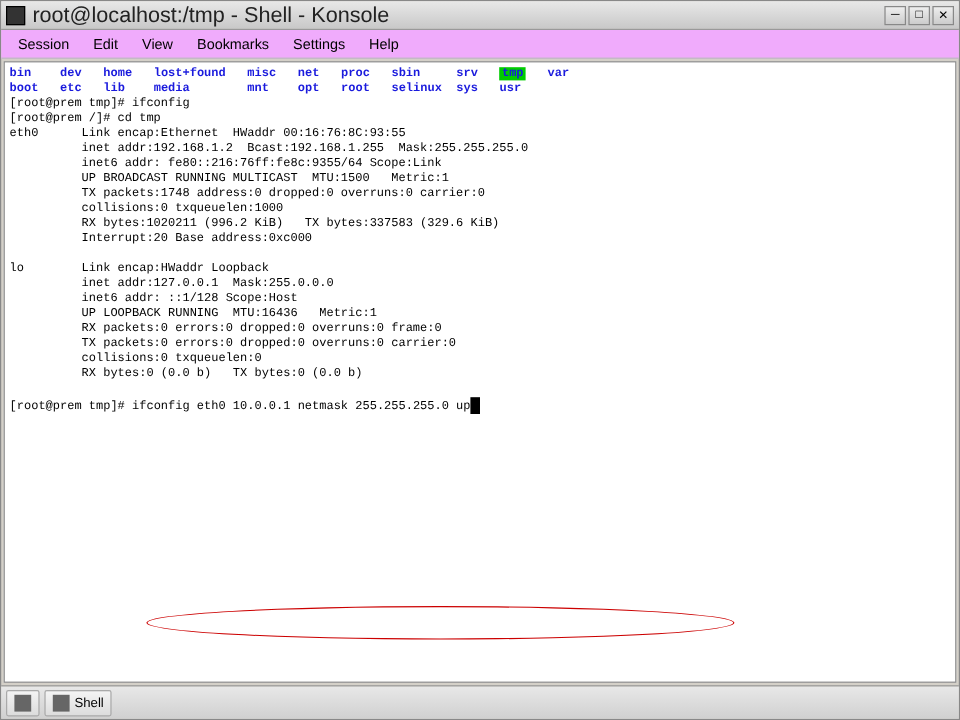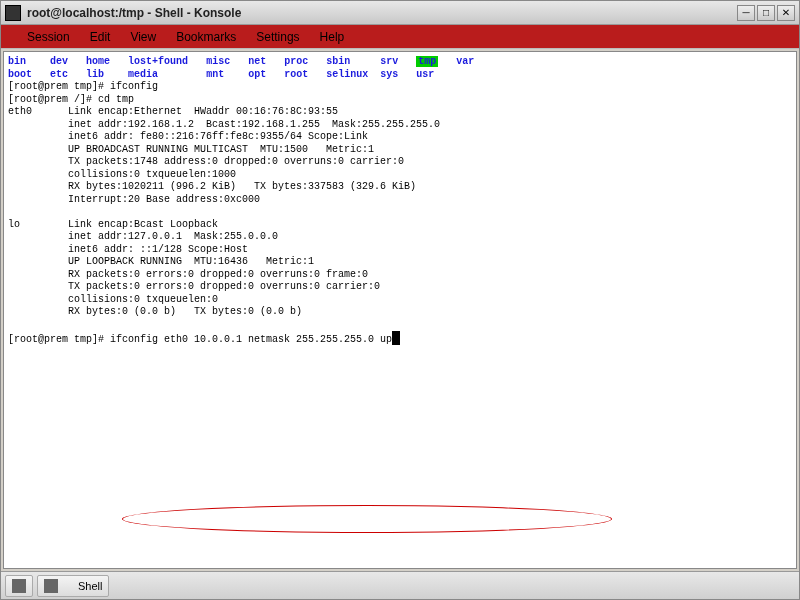--- a/index.html
+++ b/index.html
@@ -27,45 +27,45 @@
     }
     .titlebar-icon {
       width: 16px;
       height: 16px;
       background: #333;
       border: 1px solid #000;
       margin-right: 6px;
     }
     .titlebar-text {
       flex: 1;
-      font-size: 12px;
+      font-size: 18px;
       color: #222;
-      font-weight: bold;
+      font-weight: normal;
     }
     .titlebar-buttons {
       display: flex;
       gap: 2px;
     }
     .titlebar-btn {
       width: 18px;
       height: 16px;
       background: linear-gradient(to bottom, #eee, #ccc);
       border: 1px solid #888;
       font-size: 10px;
       display: flex;
       align-items: center;
       justify-content: center;
       cursor: pointer;
     }
     .menubar {
-      background: #b91c1c;
+      background: #f0abfc;
       height: 24px;
       display: flex;
       align-items: center;
-      padding: 0 16px;
+      padding: 0 4px;
       border-bottom: 1px solid #bbb;
       font-size: 12px;
     }
     .menu-item {
       padding: 3px 10px;
       cursor: pointer;
     }
     .terminal {
       flex: 1;
       background: #fff;
@@ -119,21 +119,21 @@
     }
     .taskbar-btn {
       height: 22px;
       padding: 0 6px;
       background: linear-gradient(to bottom, #f4f4f4, #dcdcdc);
       border: 1px solid #aaa;
       border-radius: 2px;
       font-size: 11px;
       display: flex;
       align-items: center;
-      gap: 20px;
+      gap: 4px;
       cursor: pointer;
     }
     .taskbar-icon {
       width: 14px;
       height: 14px;
       background: #666;
       display: inline-block;
     }
   </style>
 </head>
@@ -167,21 +167,21 @@
       <div class="term-line">[root@prem /]# cd tmp</div>
       <div class="term-line">eth0      Link encap:Ethernet  HWaddr 00:16:76:8C:93:55</div>
       <div class="term-line">          inet addr:192.168.1.2  Bcast:192.168.1.255  Mask:255.255.255.0</div>
       <div class="term-line">          inet6 addr: fe80::216:76ff:fe8c:9355/64 Scope:Link</div>
       <div class="term-line">          UP BROADCAST RUNNING MULTICAST  MTU:1500   Metric:1</div>
       <div class="term-line">          TX packets:1748 address:0 dropped:0 overruns:0 carrier:0</div>
       <div class="term-line">          collisions:0 txqueuelen:1000</div>
       <div class="term-line">          RX bytes:1020211 (996.2 KiB)   TX bytes:337583 (329.6 KiB)</div>
       <div class="term-line">          Interrupt:20 Base address:0xc000</div>
       <div class="term-line">&nbsp;</div>
-      <div class="term-line">lo        Link encap:Bcast Loopback</div>
+      <div class="term-line">lo        Link encap:HWaddr Loopback</div>
       <div class="term-line">          inet addr:127.0.0.1  Mask:255.0.0.0</div>
       <div class="term-line">          inet6 addr: ::1/128 Scope:Host</div>
       <div class="term-line">          UP LOOPBACK RUNNING  MTU:16436   Metric:1</div>
       <div class="term-line">          RX packets:0 errors:0 dropped:0 overruns:0 frame:0</div>
       <div class="term-line">          TX packets:0 errors:0 dropped:0 overruns:0 carrier:0</div>
       <div class="term-line">          collisions:0 txqueuelen:0</div>
       <div class="term-line">          RX bytes:0 (0.0 b)   TX bytes:0 (0.0 b)</div>
       <div class="term-line">&nbsp;</div>
       <div class="term-line"><span>[root@prem tmp]# </span><span>ifconfig eth0 10.0.0.1 netmask 255.255.255.0 up</span><span class="cursor"></span></div>
       <div class="red-oval" id="oval" style="left: 118px; top: 453px; width: 490px; height: 28px;"></div>

